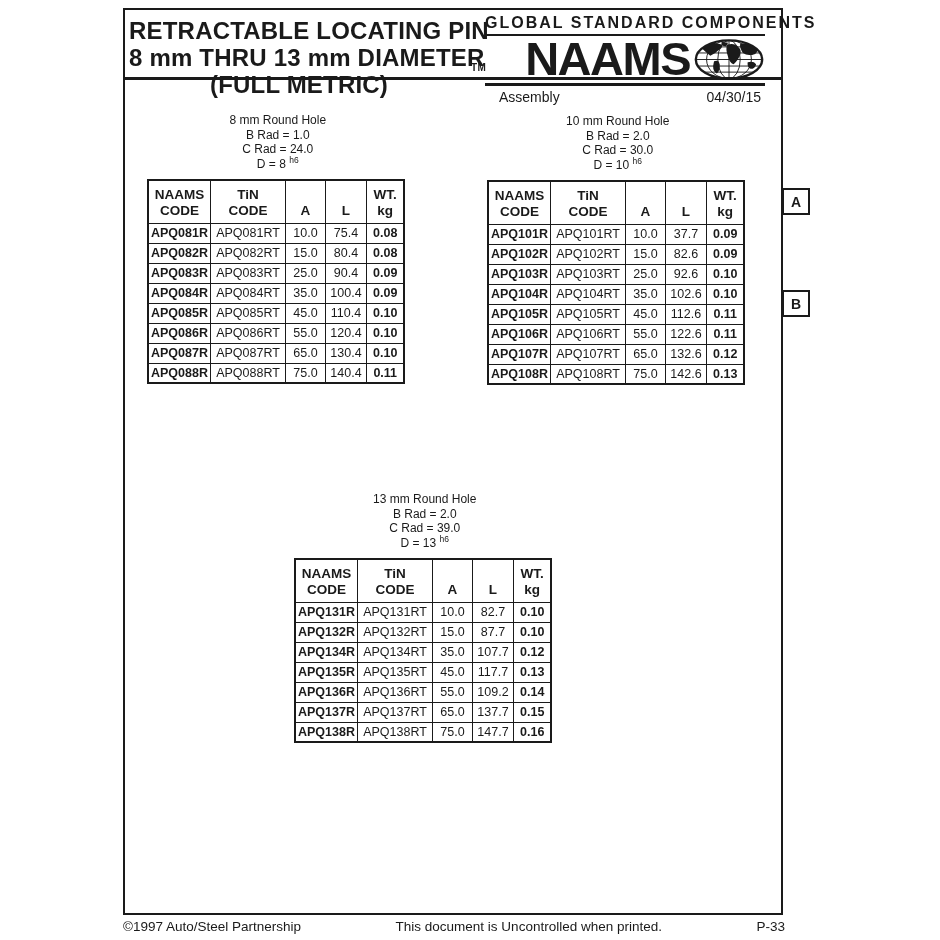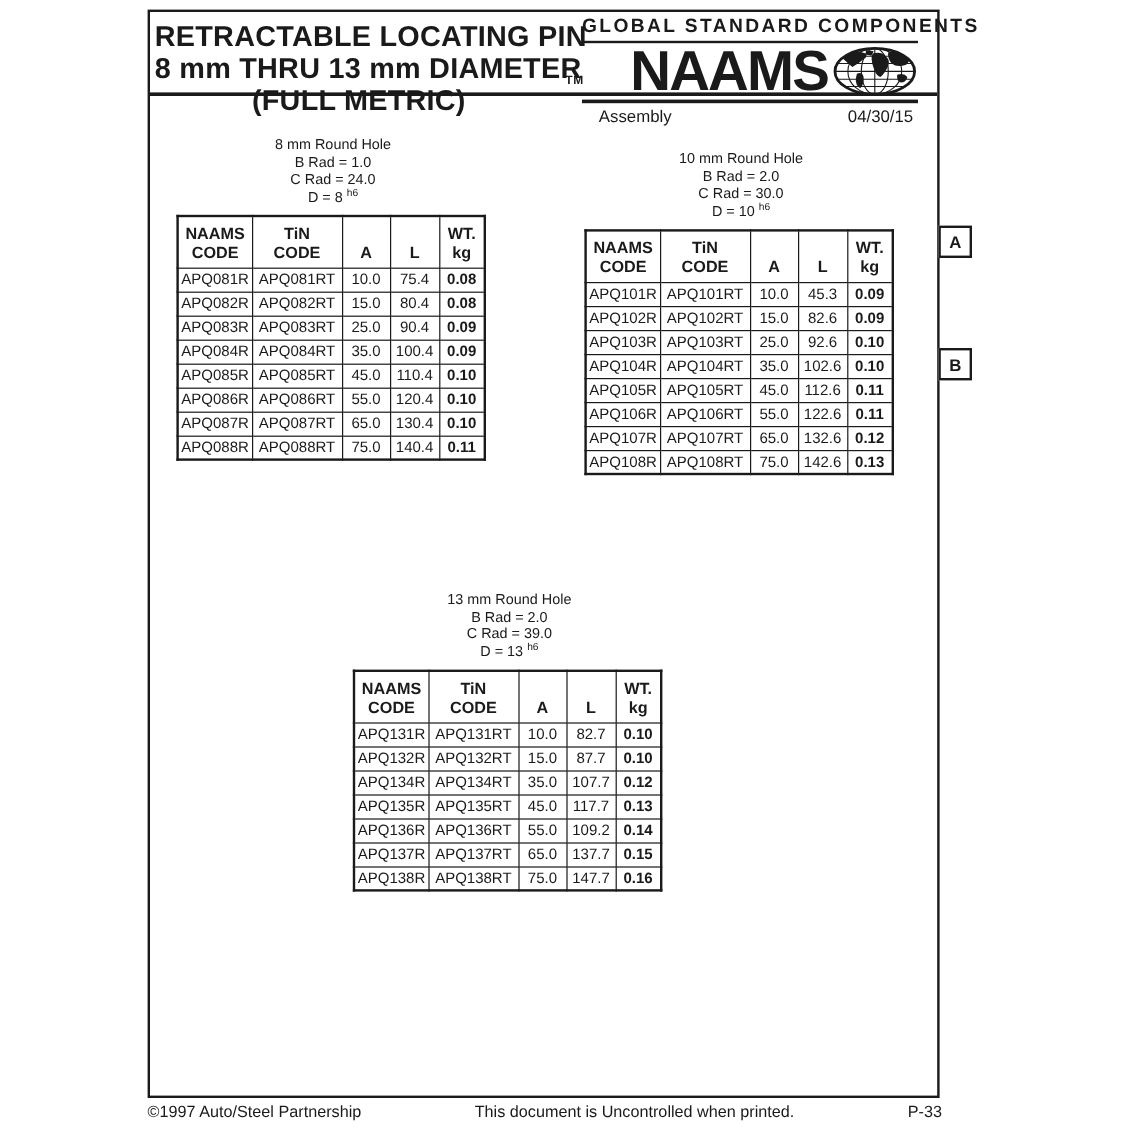--- a/index.html
+++ b/index.html
@@ -37,36 +37,36 @@
   .globe { width:72px; height:43px; margin-left:3px; flex:0 0 auto; }
   .brand-sub {
     display:flex; justify-content:space-between; border-top:3px solid #1a1a1a;
     margin-top:1px; padding:3px 4px 0 14px; font-size:14px;
   }
 
   
   .body-area { position:relative; width:100%; height:calc(100% - 89px); }
   .table-group { position:absolute; }
   .g0 { left:22px;  top:33px; }
-  .g1 { left:329px; top:45px;padding-left:33px; }
+  .g1 { left:329px; top:34px;padding-left:33px; }
   .g2 { left:169px; top:412px; }
   .notes { margin-left:3px; font-size:12px; line-height:14.5px; margin-bottom:8px;text-align:center; }
   .notes sup { font-size:8.5px; vertical-align:super; line-height:0; }
 
   table.spec-table { border-collapse:collapse; border:2px solid #1a1a1a; background:#fff; }
   .spec-table th, .spec-table td {
     border:1px solid #1a1a1a; text-align:center; font-size:12.5px;
     padding:0 2px;
   }
   .spec-table thead th {
     font-weight:700; font-size:13.5px; line-height:16px; height:43px;
     vertical-align:bottom; padding-bottom:4px;
   }
   .spec-table tbody td { height:20px; vertical-align:middle; }
-  .col-naams { width:62px; } .col-tin { width:75px; }
+  .col-naams { width:62px;font-weight:bold; } .col-tin { width:75px; }
   .col-a { width:40px; } .col-l { width:41px; } .col-wt { width:38px;font-weight:bold; }
 
   
   .side-tab {
     position:absolute; left:782px; width:28px; height:27px;
     border:2px solid #1a1a1a; background:#fff;
     display:flex; align-items:center; justify-content:center;
     font-size:14px; font-weight:700;
   }
   .tab-a { top:188px; } .tab-b { top:290px; }
@@ -250,21 +250,21 @@
                   <div>WT.</div>
                   <div>kg</div>
                 </th>
               </tr>
             </thead>
           <tbody>
               <tr>
                 <td class="col-naams">APQ101R</td>
                 <td class="col-tin">APQ101RT</td>
                 <td class="col-a">10.0</td>
-                <td class="col-l">45.3</td>
+                <td class="col-l">37.7</td>
                 <td class="col-wt">0.09</td>
               </tr>
               <tr>
                 <td class="col-naams">APQ102R</td>
                 <td class="col-tin">APQ102RT</td>
                 <td class="col-a">15.0</td>
                 <td class="col-l">82.6</td>
                 <td class="col-wt">0.09</td>
               </tr>
               <tr>

